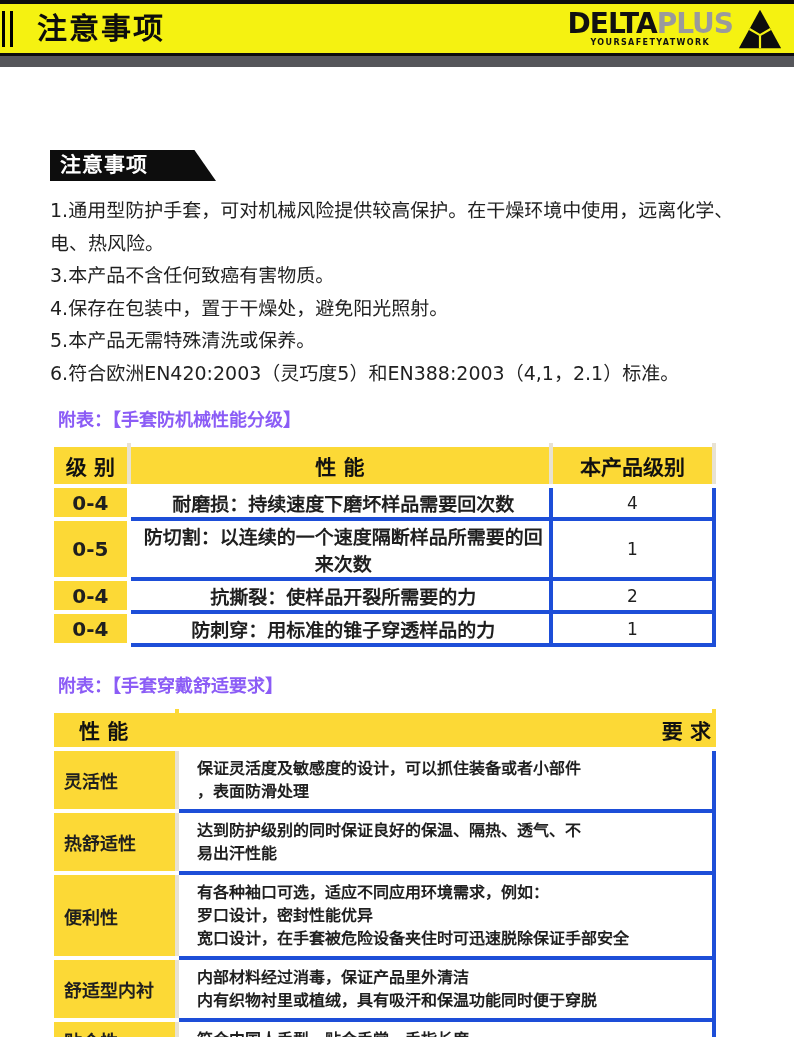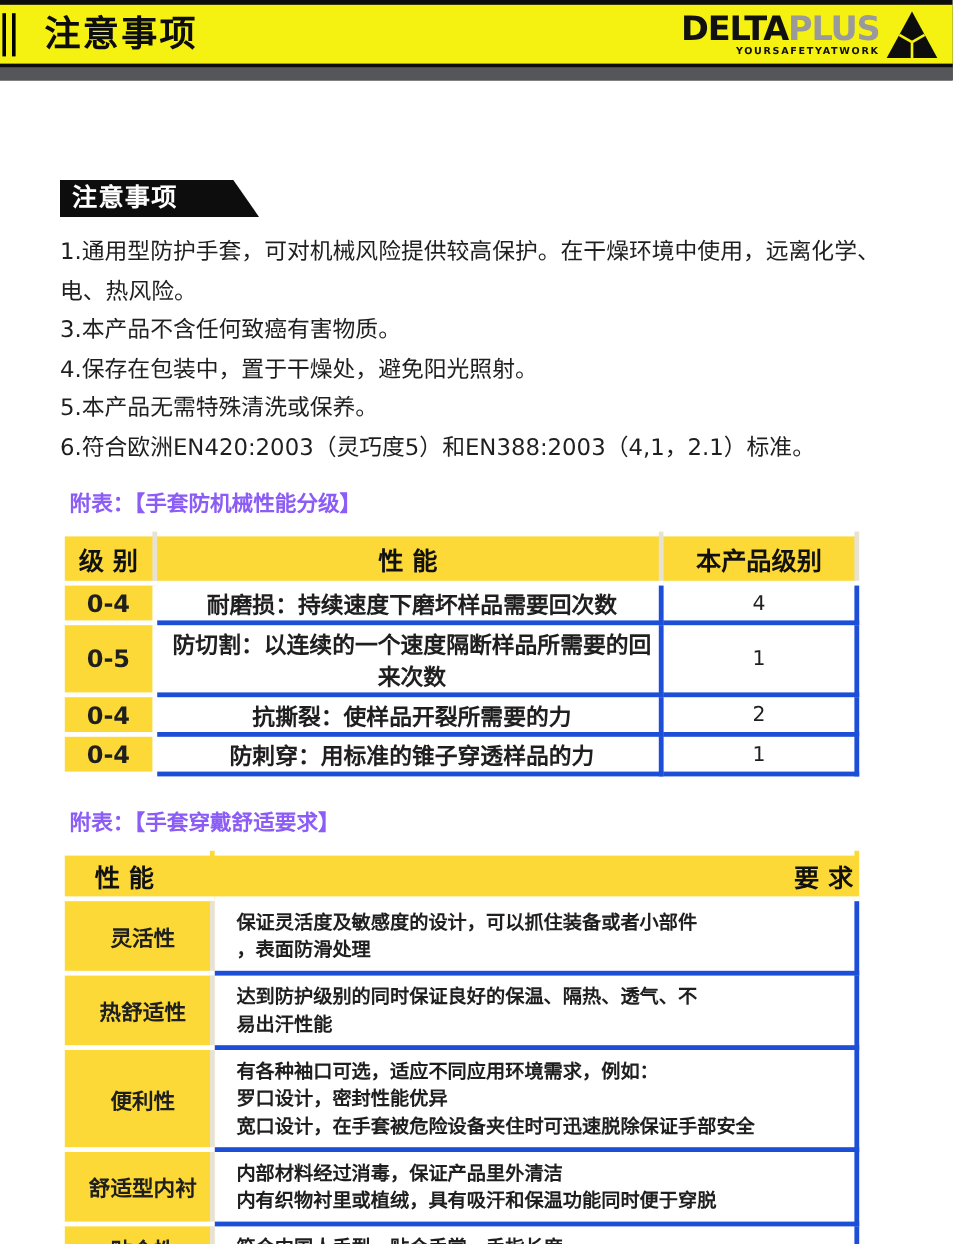--- a/index.html
+++ b/index.html
@@ -24,21 +24,21 @@
   }
   .hdr-title {
     font-size:30px; font-weight:bold; color:#0d0d0d;
     margin-left:24px; letter-spacing:2px; line-height:1;
   }
   .logo { margin-left:auto; margin-right:12px; display:flex; align-items:center; }
   .logo-text { text-align:center; line-height:1; margin-right:5px; }
   .logo-brand { font-size:28px; font-weight:bold; letter-spacing:-1px; white-space:nowrap; }
   .logo-brand .b1 { color:#111; }
   .logo-brand .b2 { color:#9a9a9c; }
-  .logo-tag { font-size:8px; font-weight:bold; color:#111; letter-spacing:1.4px; margin-top:1px;text-align:right; }
+  .logo-tag { font-size:8px; font-weight:bold; color:#111; letter-spacing:1.4px; margin-top:1px; }
   .hdr-gray { height:14px; background:#55565a; border-top:3px solid #0d0d0d; }
 
   
   .content { padding-left:50px; }
 
   .banner {
     margin-top:83px; width:166px; height:31px;
     background:#0d0d0d; color:#ffffff;
     clip-path:polygon(0 0, 87% 0, 100% 100%, 0 100%);
     font-size:21px; font-weight:bold; line-height:31px;
@@ -63,21 +63,21 @@
   .t1 .c3 { width:164px; }
   .t1 td.range { background:#fcd936; font-weight:bold; font-size:20px; text-align:center; border-color:#fff; }
   .t1 td.perf  { text-align:center; padding-left:8px; font-weight:bold; font-size:19px; }
   .t1 td.val   { text-align:center; font-size:17px; }
 
   
   .t2 { margin-top:12px; }
   .t2 th { height:38px; font-size:21px; font-weight:bold; color:#111; background:#fcd936; border-color:#fff #fcd936 #fff #fff; }
   .t2 th.hc1 { width:125px; text-align:left; padding-left:25px; }
   .t2 th.hc2 { text-align:right; }
-  .t2 td.label { background:#fcd936; font-weight:bold; font-size:18px; text-align:center; padding-left:10px; border-color:#fff #e8e2d2 #fff #fff; }
+  .t2 td.label { background:#fcd936; font-weight:bold; font-size:18px; text-align:left; padding-left:10px; border-color:#fff #e8e2d2 #fff #fff; }
   .t2 td.req   { padding:6px 4px 6px 18px; font-weight:bold; font-size:16px; line-height:23px; white-space:pre-line; }
 </style>
 </head>
 <body>
 
 <div class="hdr">
   <div class="hdr-band">
     <div class="dbar"></div>
     <div class="hdr-title">注意事项</div>
     <div class="logo">

